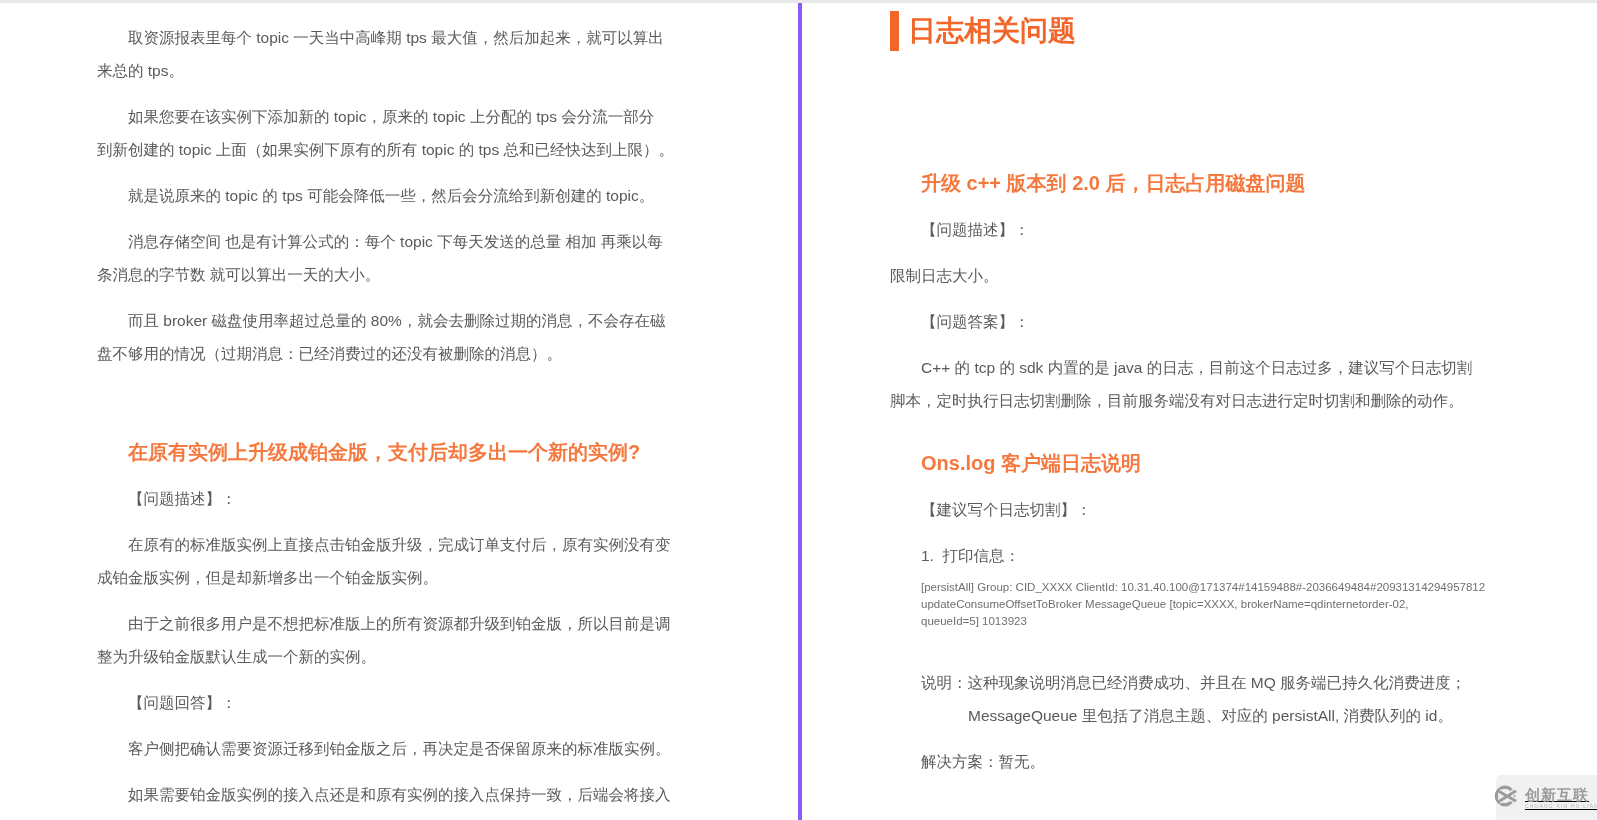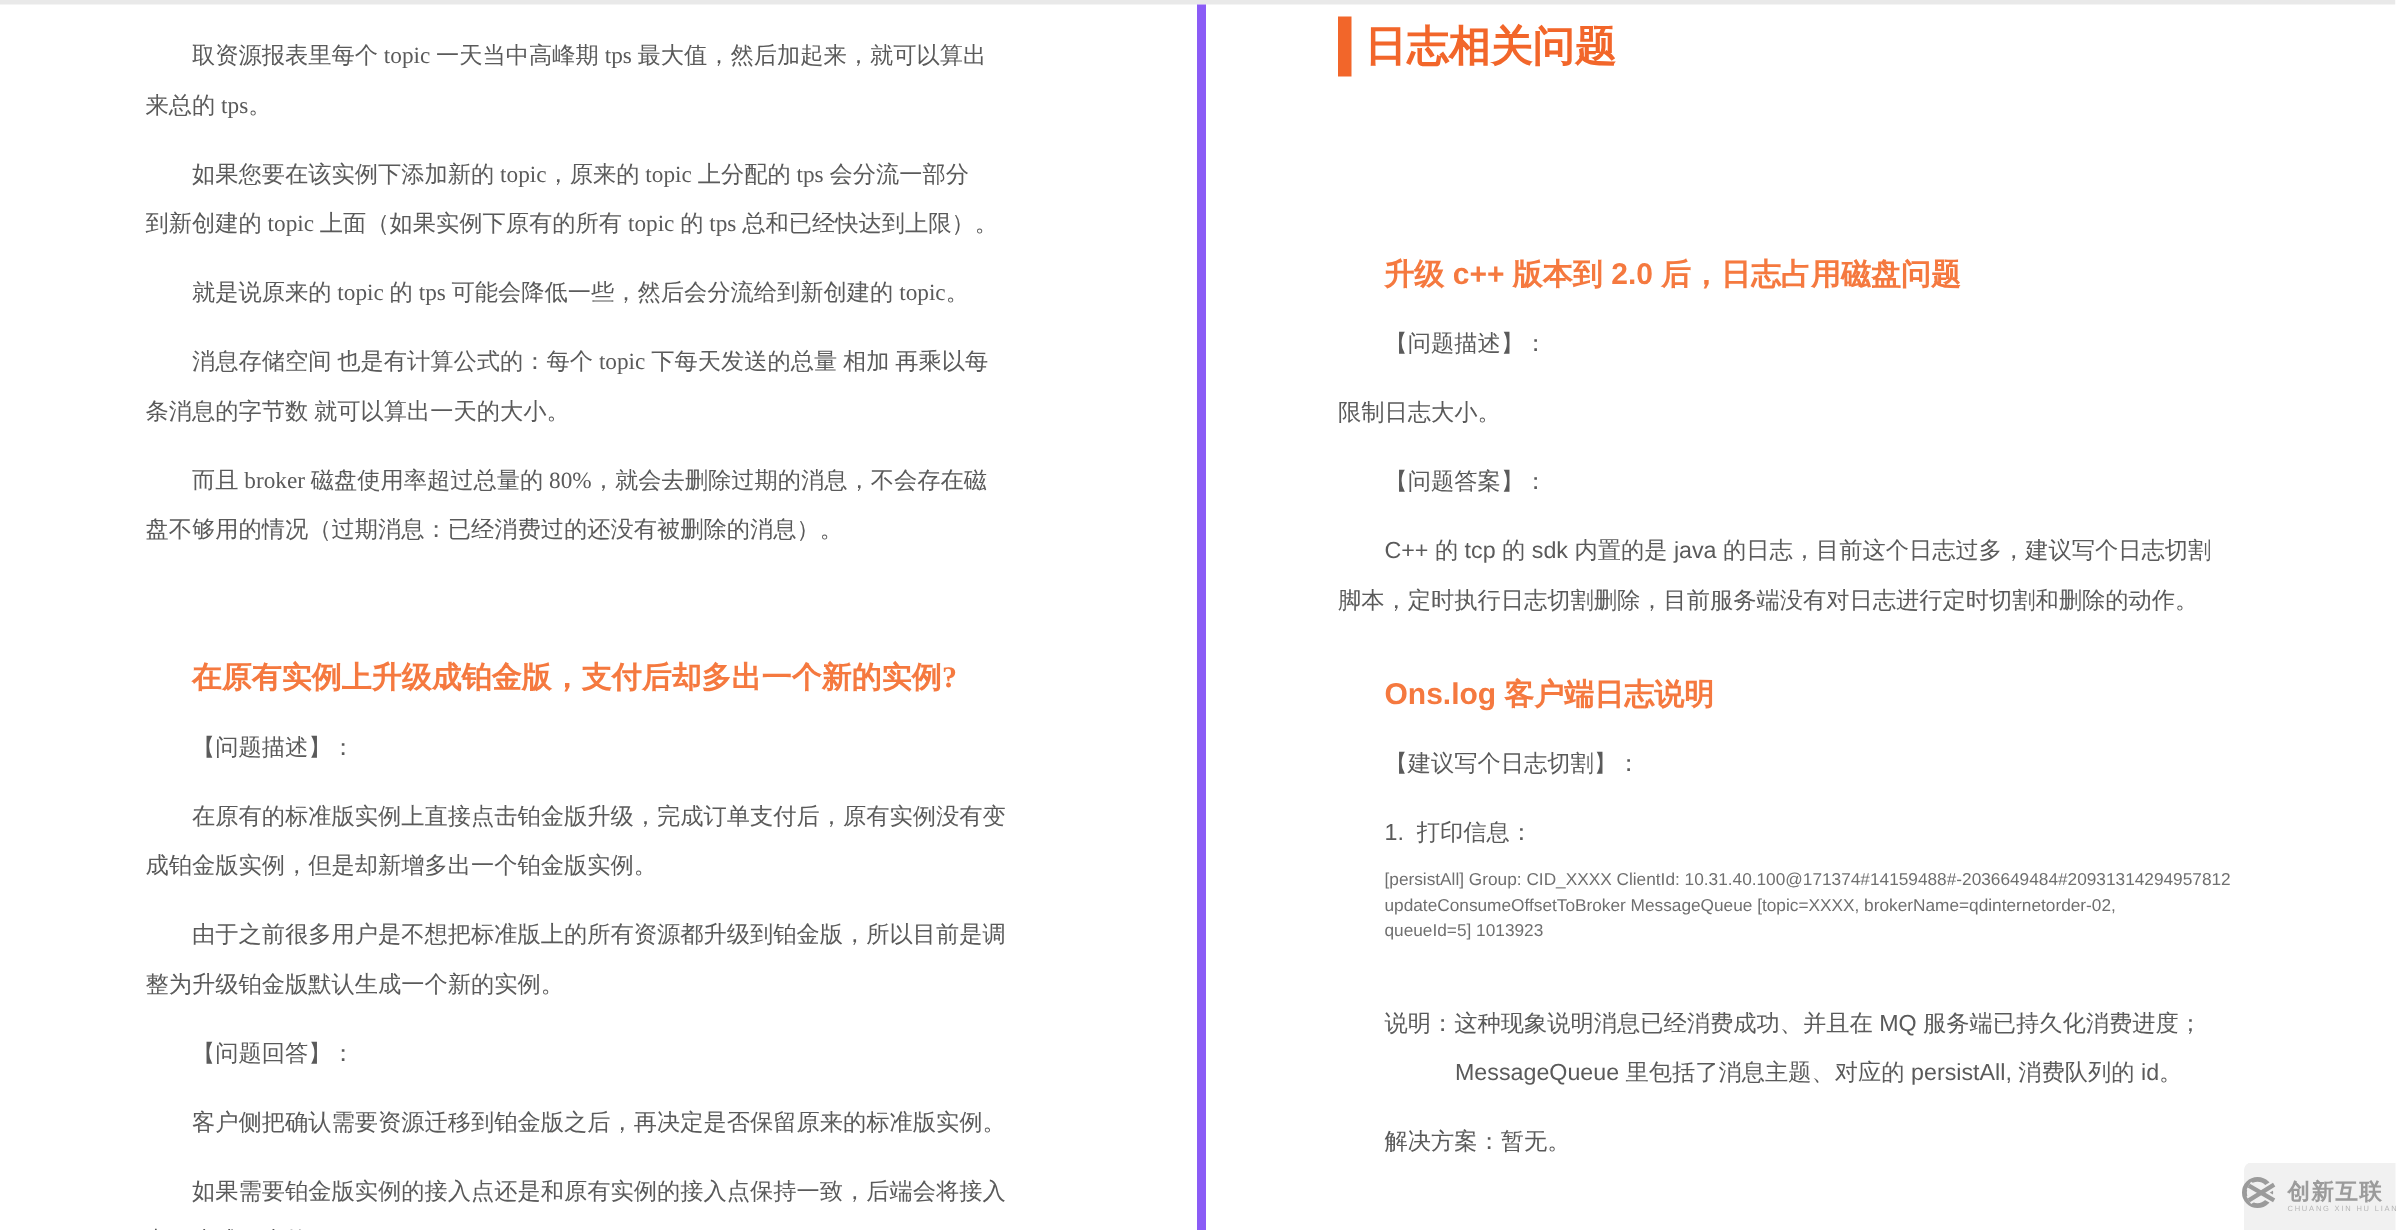--- a/index.html
+++ b/index.html
@@ -1,43 +1,43 @@
 <!DOCTYPE html>
 <html><head>
 <meta charset="utf-8">
 <style>
   * { margin:0; padding:0; box-sizing:border-box; }
   html,body { width:1597px; height:820px; background:#ffffff; overflow:hidden;
               font-family:"Liberation Sans", sans-serif; }
   .top-band { height:3px; width:100%; background:#e9e9e9; }
   .spread { display:flex; height:817px; }
   .page { height:100%; overflow:hidden; }
-  .page-left  { width:798px; padding:18px 120px 0 97px;font-family:Liberation Serif, serif; }
-  .page-right { width:703px; border-left:6px solid #8b5cf6; padding:6px 127px 0 88px; }
+  .page-left  { width:798px; padding:18px 120px 0 97px; }
+  .page-right { width:703px; border-left:4px solid #8b5cf6; padding:6px 127px 0 88px; }
 
   .line { font-size:15.5px; line-height:33px; color:#5a5a5a; white-space:nowrap; }
   .ind  { padding-left:31px; }
   .hang { padding-left:78px; }
   .para { margin-bottom:13px; }
 
   .h2 { font-size:20px; font-weight:bold; color:#f5793f; line-height:33px;
         padding-left:31px; margin:66px 0 13px; white-space:nowrap; }
   .mt-xl { margin-top:114px; }
   .mt-md { margin-top:30px; }
 
   .h1 { display:flex; align-items:center; margin-bottom:0; }
   .h1-bar { width:9px; height:40px; background:#f2662a; margin-right:9px; }
   .h1-text { font-size:28px; font-weight:bold; color:#f2662a; line-height:44px; white-space:nowrap; }
 
   .log { margin:-6px 0 36px; padding-left:31px; }
   .log .log-line { font-size:11.5px; line-height:17px; color:#6f6f6f; white-space:nowrap; }
 
   .watermark { position:fixed; right:0; bottom:0; width:101px; height:45px;
                background:#f1f1f1; border-radius:5px 0 0 0;
-               display:flex; align-items:center; justify-content:center; gap:5px; }
+               display:flex; align-items:center; justify-content:center; gap:5px;text-decoration:underline; }
   .wm-icon { flex:0 0 auto; }
   .wm-texts { display:flex; flex-direction:column; line-height:1; }
   .wm-name { font-size:15px; font-weight:bold; color:#9b9b9b; letter-spacing:1px; }
   .wm-sub  { font-size:5px; color:#b5b5b5; letter-spacing:1.2px; margin-top:2px; white-space:nowrap; }
 </style>
 </head>
 <body>
 
 <div class="top-band"></div>
 

